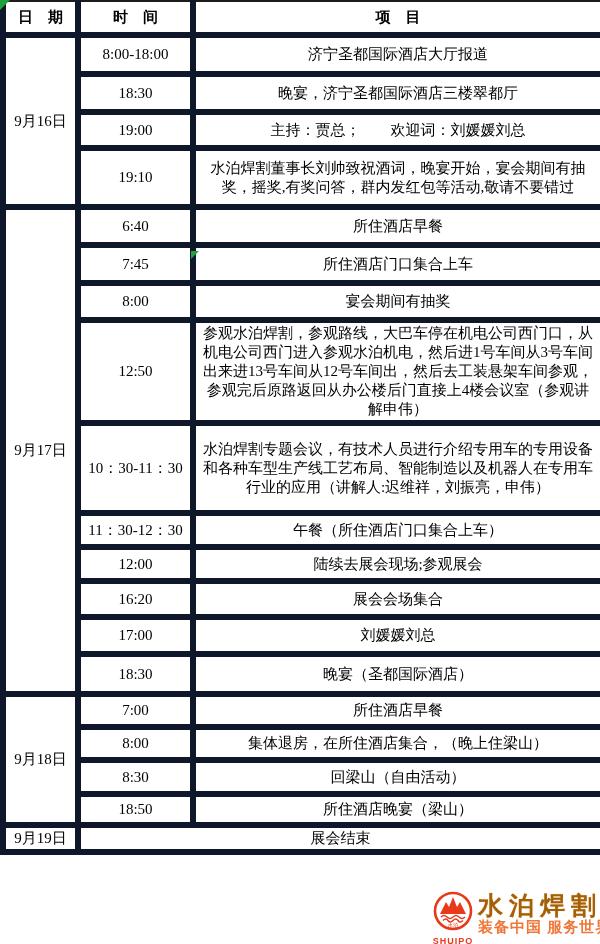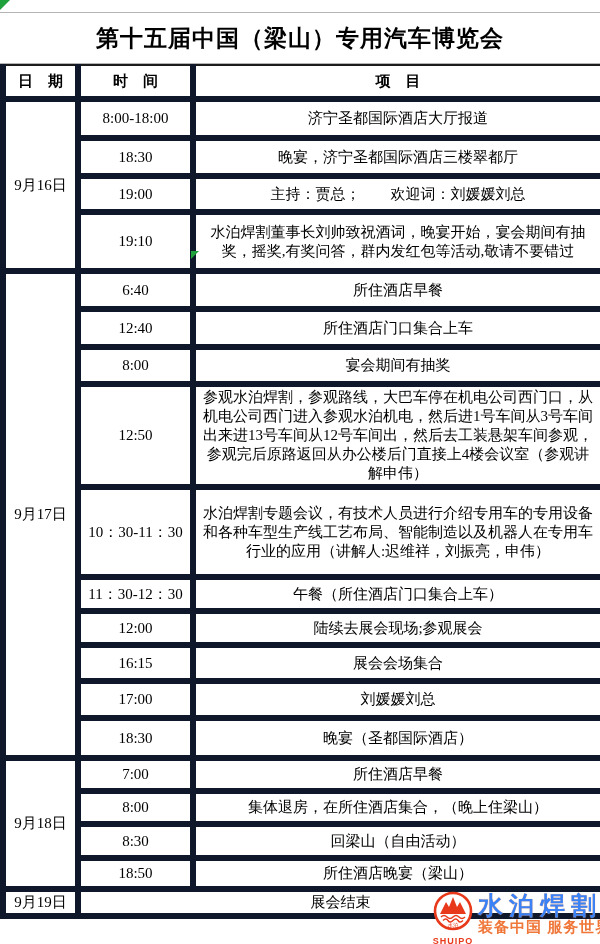--- a/index.html
+++ b/index.html
@@ -69,38 +69,37 @@
     z-index:10; pointer-events:none;
     font-family:"Liberation Sans", sans-serif;
   }
   .logo-left { width:46px; text-align:center; flex:none; }
   .logo-en {
     font-size:9px; font-weight:bold; color:#e8391b;
     letter-spacing:1px; line-height:9px; margin-top:0;
   }
   .logo-right { flex:1; min-width:0; }
   .logo-cn {
-    font-size:25px; font-weight:bold; color:#3b82f6;
+    font-size:25px; font-weight:bold; color:#a16207;
     letter-spacing:6px; line-height:29px; white-space:nowrap;
     text-shadow:0 0 1px #f7a06a;
   }
   .logo-tagline {
     font-size:15px; font-weight:bold; color:#f0773a;
     letter-spacing:1px; line-height:13px; white-space:nowrap;
   }
 </style>
 </head>
 <body>
 
 <div class="page">
 
   <div class="green-corner"></div>
   <div class="green-corner cell-mark"></div>
 
-  <div class="title-row">第十五届中国（梁山）专用汽车博览会</div>
 
   <table class="sched">
     <colgroup>
         <col class="c-date">
         <col class="c-time">
         <col class="c-item">
       </colgroup>
     <thead>
       <tr class="h34">
         <th>日　期</th>
@@ -127,21 +126,21 @@
         <td class="time">19:10</td>
         <td class="item">水泊焊割董事长刘帅致祝酒词，晚宴开始，宴会期间有抽奖，摇奖,有奖问答，群内发红包等活动,敬请不要错过</td>
       </tr>
 
       <tr class="h38">
         <td class="date" rowspan="10">9月17日</td>
         <td class="time">6:40</td>
         <td class="item">所住酒店早餐</td>
       </tr>
       <tr class="h38">
-        <td class="time">12:40</td>
+        <td class="time">7:45</td>
         <td class="item">所住酒店门口集合上车</td>
       </tr>
       <tr class="h37">
         <td class="time">8:00</td>
         <td class="item">宴会期间有抽奖</td>
       </tr>
       <tr class="h95">
         <td class="time">12:50</td>
         <td class="item">参观水泊焊割，参观路线，大巴车停在机电公司西门口，从机电公司西门进入参观水泊机电，然后进1号车间从3号车间出来进13号车间从12号车间出，然后去工装悬架车间参观，参观完后原路返回从办公楼后门直接上4楼会议室（参观讲解申伟）</td>
       </tr>
@@ -151,21 +150,21 @@
       </tr>
       <tr class="h34">
         <td class="time">11：30-12：30</td>
         <td class="item">午餐（所住酒店门口集合上车）</td>
       </tr>
       <tr class="h34">
         <td class="time">12:00</td>
         <td class="item">陆续去展会现场;参观展会</td>
       </tr>
       <tr class="h36">
-        <td class="time">16:15</td>
+        <td class="time">16:20</td>
         <td class="item">展会会场集合</td>
       </tr>
       <tr class="h37">
         <td class="time">17:00</td>
         <td class="item">刘媛媛刘总</td>
       </tr>
       <tr class="h40">
         <td class="time">18:30</td>
         <td class="item">晚宴（圣都国际酒店）</td>
       </tr>

